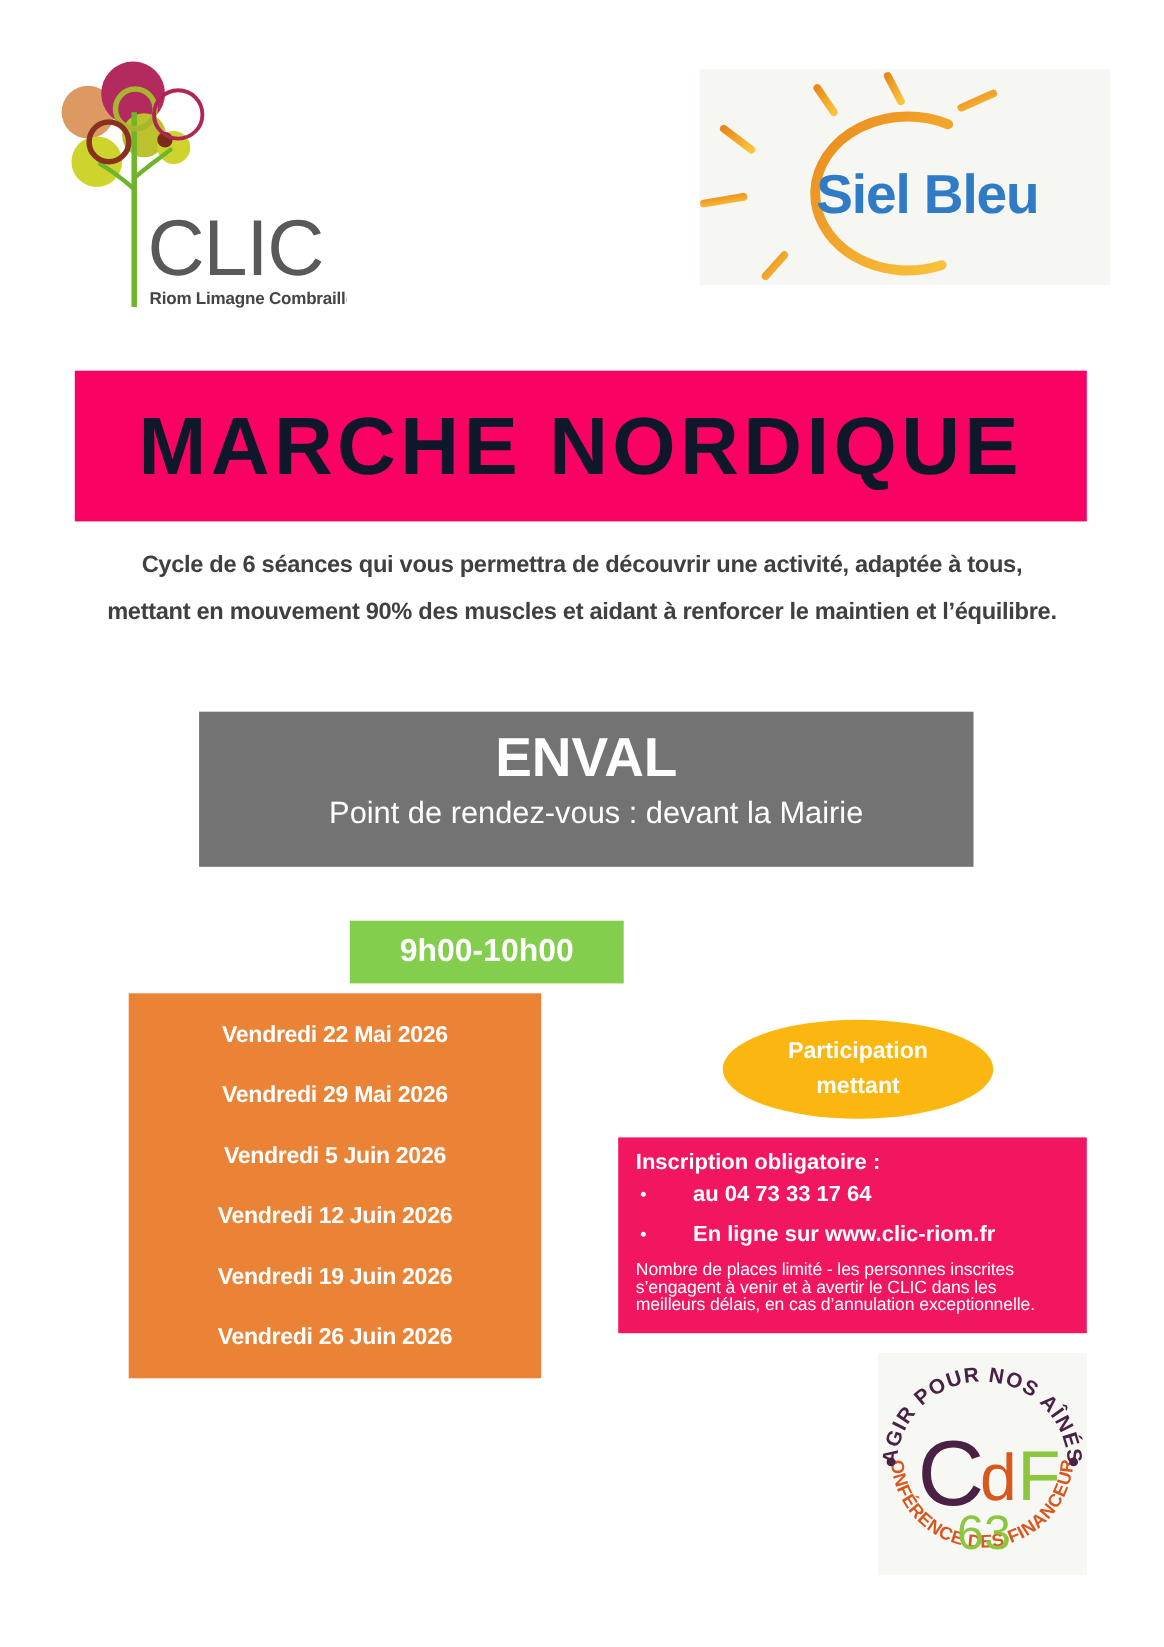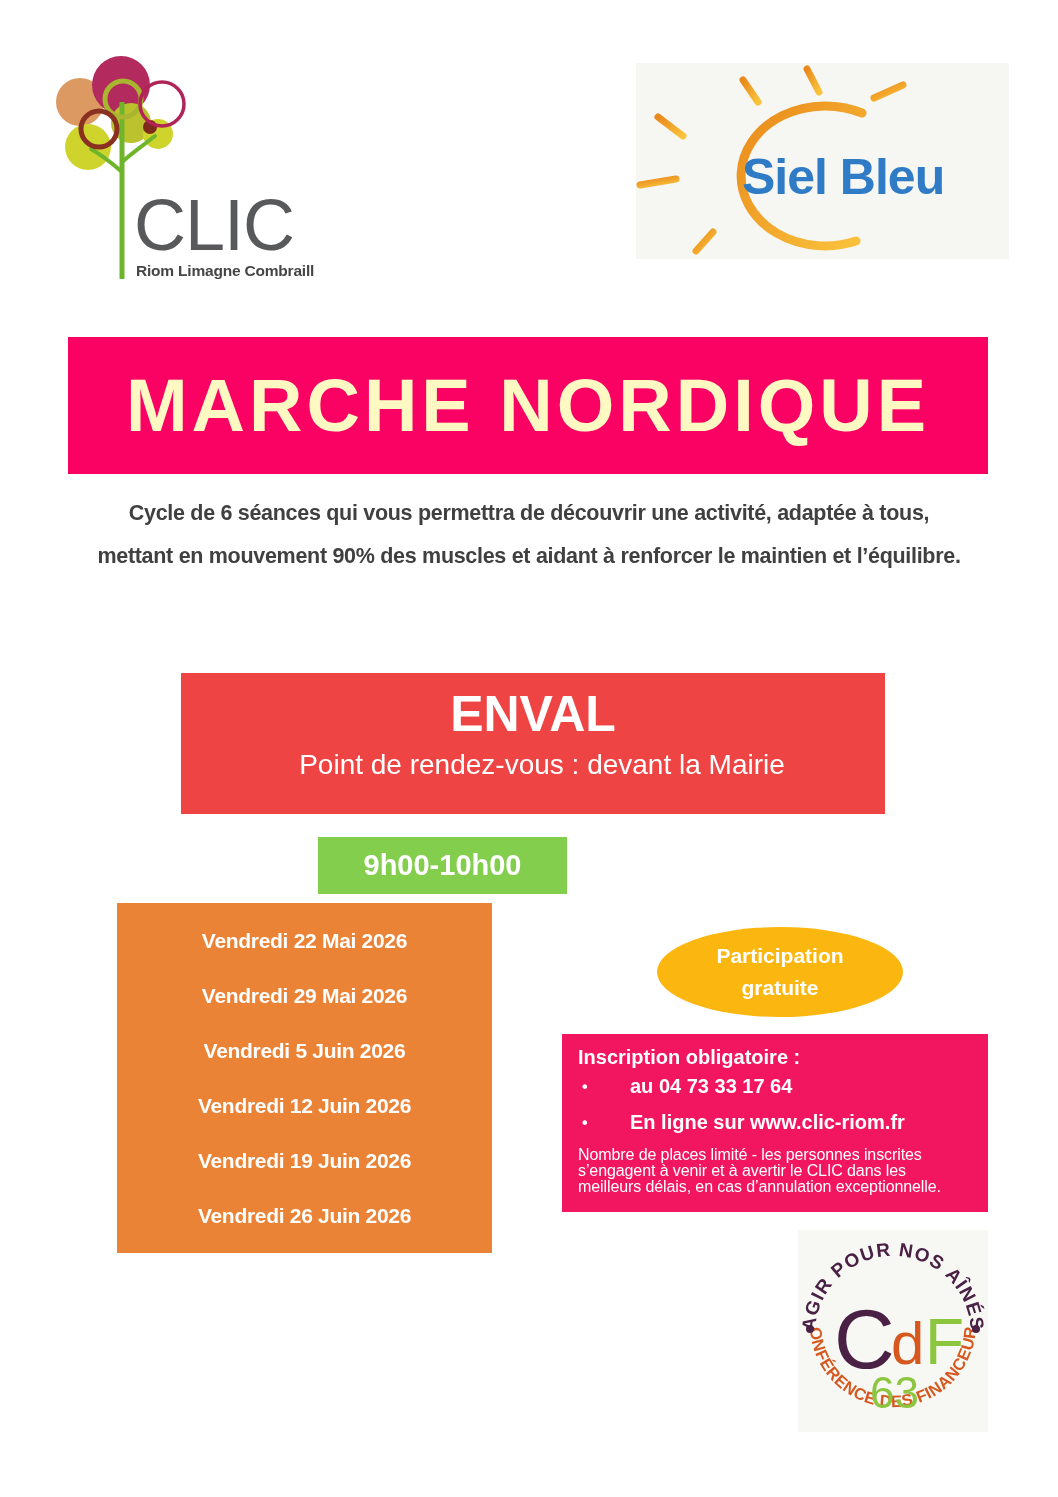--- a/index.html
+++ b/index.html
@@ -9,30 +9,30 @@
   }
   
   .clic-logo{position:absolute;left:55px;top:52px;width:260px;height:238px;}
   
   .siel-logo{position:absolute;left:636px;top:63px;width:373px;height:196px;background:#f6f6f3;}
   
   .banner{
     position:absolute;left:68px;top:337px;width:920px;height:137px;background:#f90263;
     display:flex;align-items:center;justify-content:center;
   }
-  .banner span{color:#fef9c3;font-weight:bold;font-size:74px;letter-spacing:4px;}
+  .banner span{color:#0f172a;font-weight:bold;font-size:74px;letter-spacing:4px;}
   
   .desc{
     position:absolute;left:29px;top:492px;width:1000px;margin:0;text-align:center;
     font-size:21.5px;font-weight:bold;color:#404040;line-height:43px;letter-spacing:-0.3px;
   }
   
   .location{
-    position:absolute;left:181px;top:647px;width:704px;height:141px;background:#ef4444;
-    color:#ffffff;text-align:center;box-sizing:border-box;padding-top:12px;margin-top:26px;
+    position:absolute;left:181px;top:647px;width:704px;height:141px;background:#737373;
+    color:#ffffff;text-align:center;box-sizing:border-box;padding-top:12px;
   }
   .location h2{margin:0;font-size:50px;font-weight:bold;line-height:58px;}
   .location p{margin:4px 0 0;font-size:28px;font-weight:normal;line-height:36px;padding-left:18px;}
   
   .time{
     position:absolute;left:318px;top:837px;width:249px;height:57px;background:#83ce4d;
     color:#ffffff;display:flex;align-items:center;justify-content:center;
     font-size:29px;font-weight:bold;
   }
   
@@ -133,21 +133,21 @@
     <div>Vendredi 22 Mai 2026</div>
     <div>Vendredi 29 Mai 2026</div>
     <div>Vendredi 5 Juin 2026</div>
     <div>Vendredi 12 Juin 2026</div>
     <div>Vendredi 19 Juin 2026</div>
     <div>Vendredi 26 Juin 2026</div>
   </div>
 
   <div class="badge">
     <span>Participation</span>
-    <span>gratuite</span>
+    <span>mettant</span>
   </div>
 
   <div class="reg">
     <p class="reg-title">Inscription obligatoire :</p>
     <div class="bullet-row">
       <span class="bullet">•</span>
       <span>au 04 73 33 17 64</span>
     </div>
     <div class="bullet-row">
       <span class="bullet">•</span>

